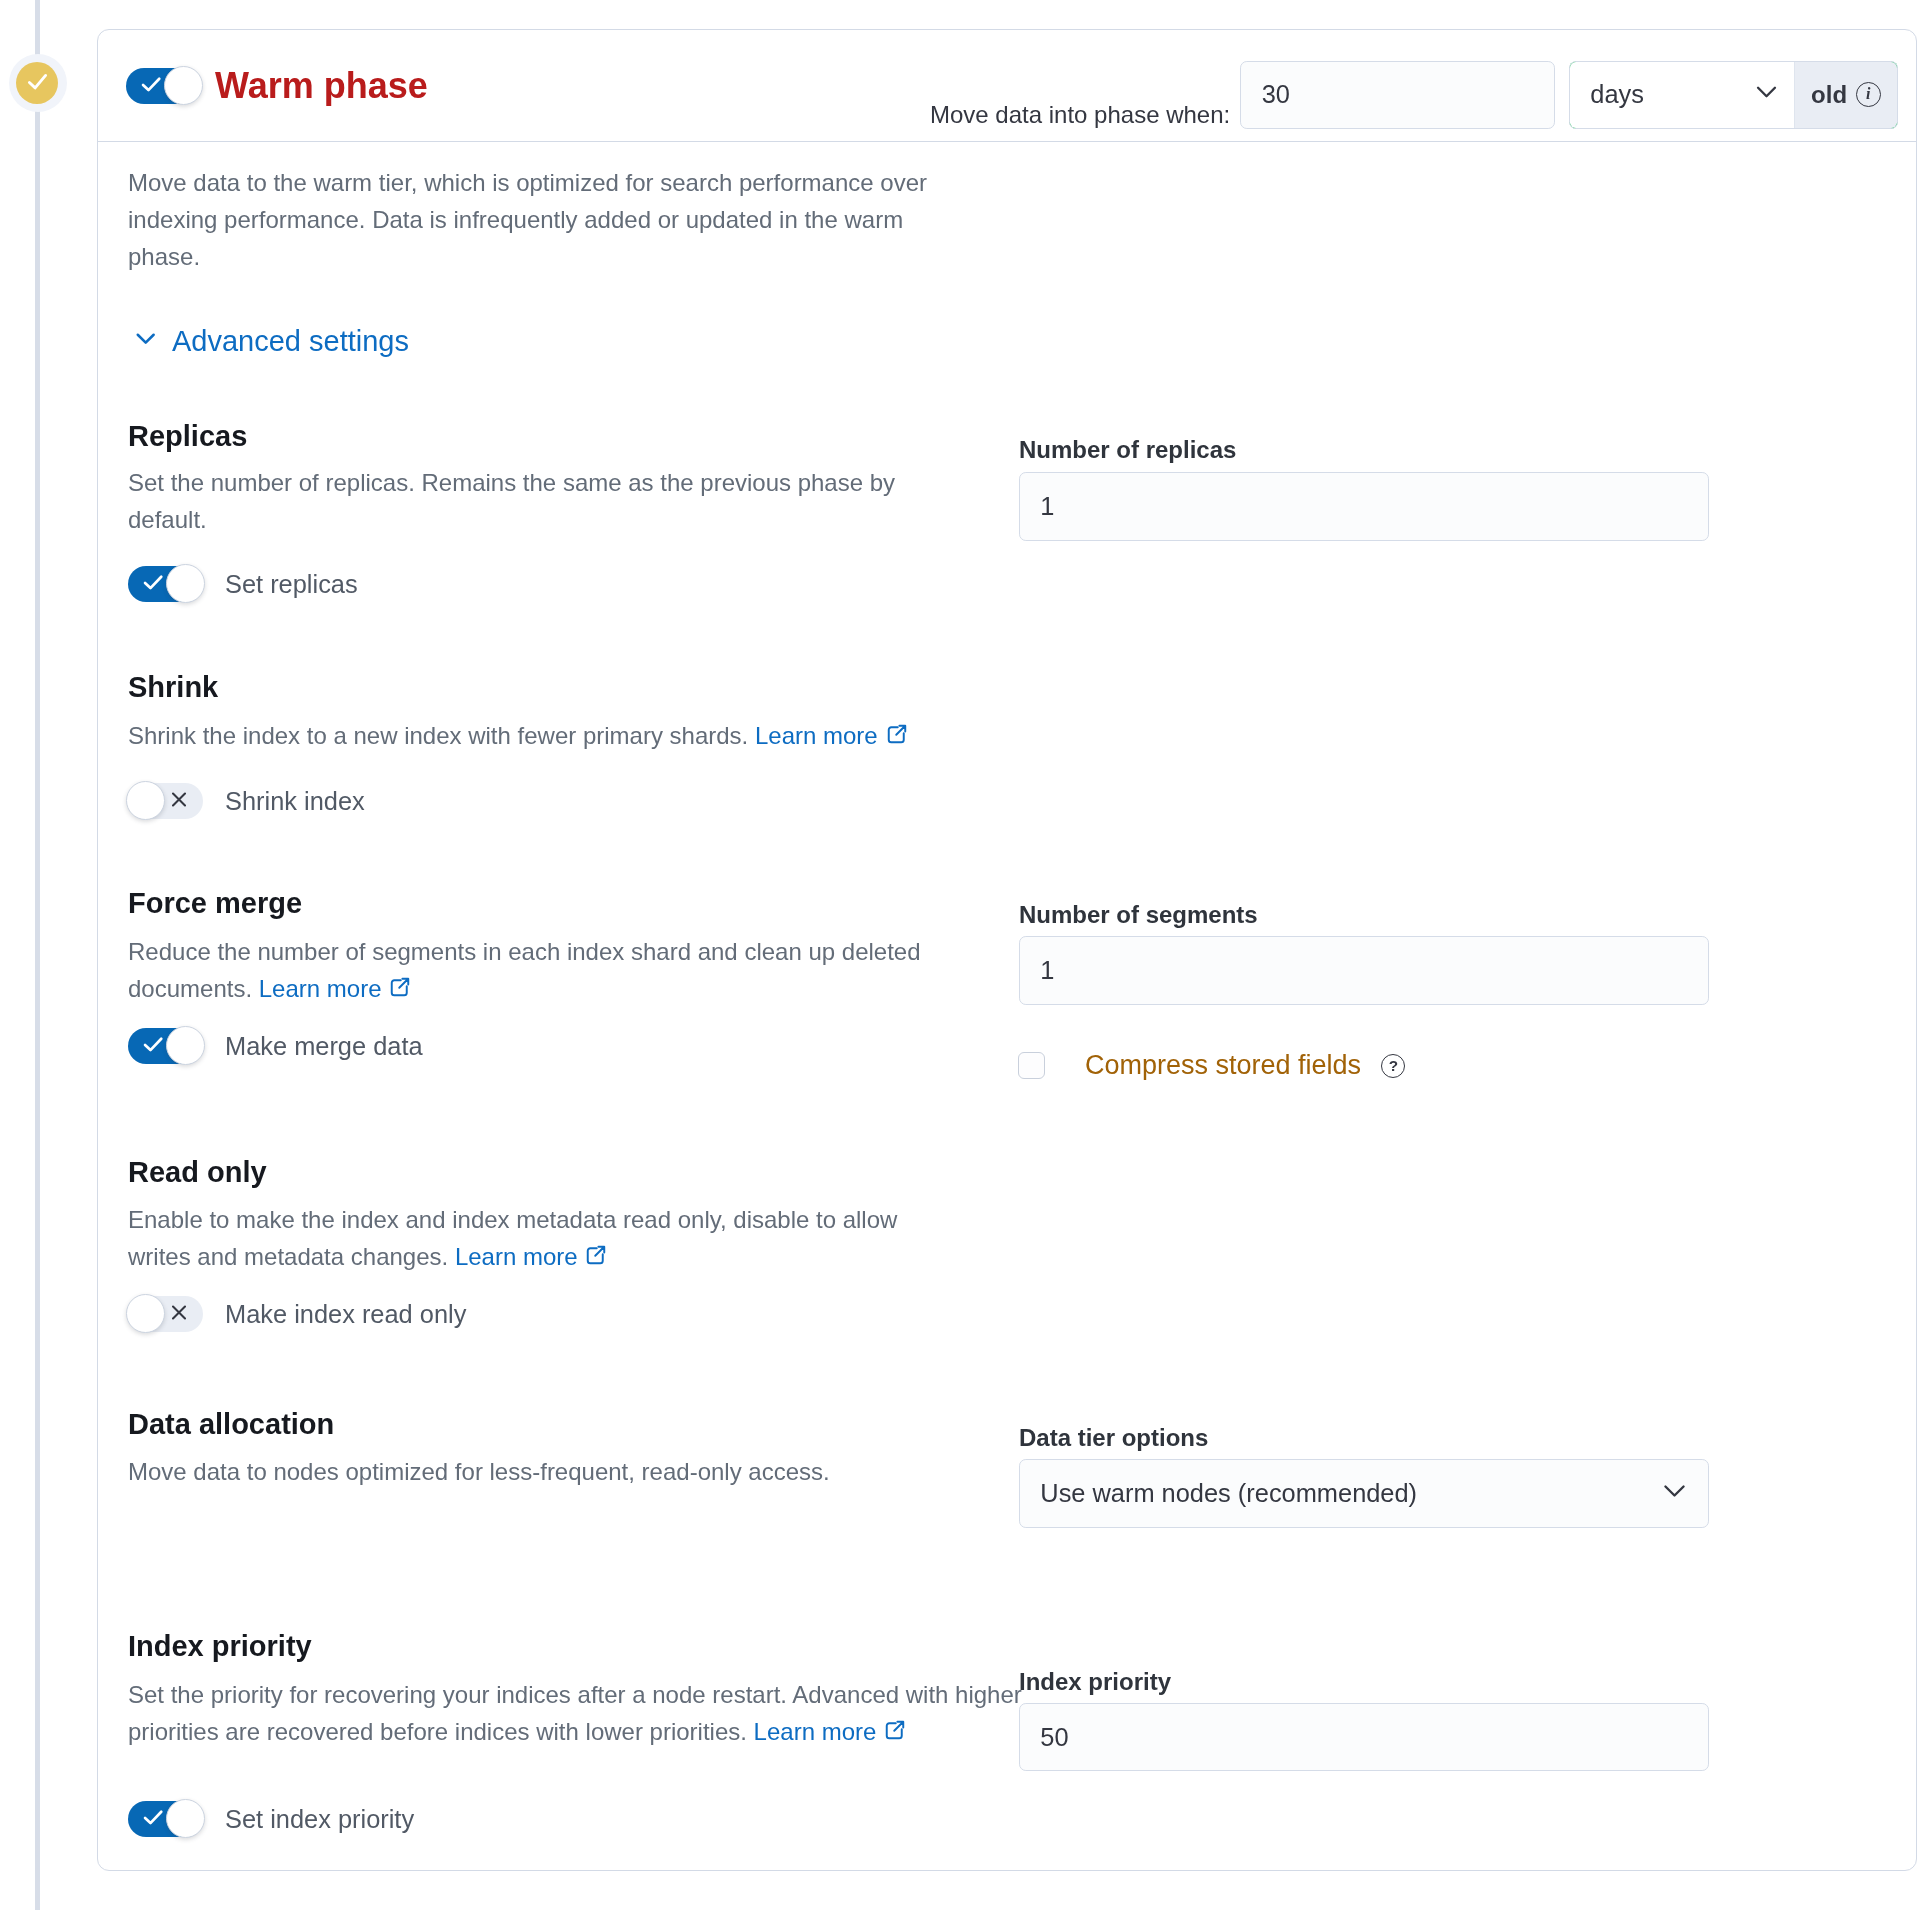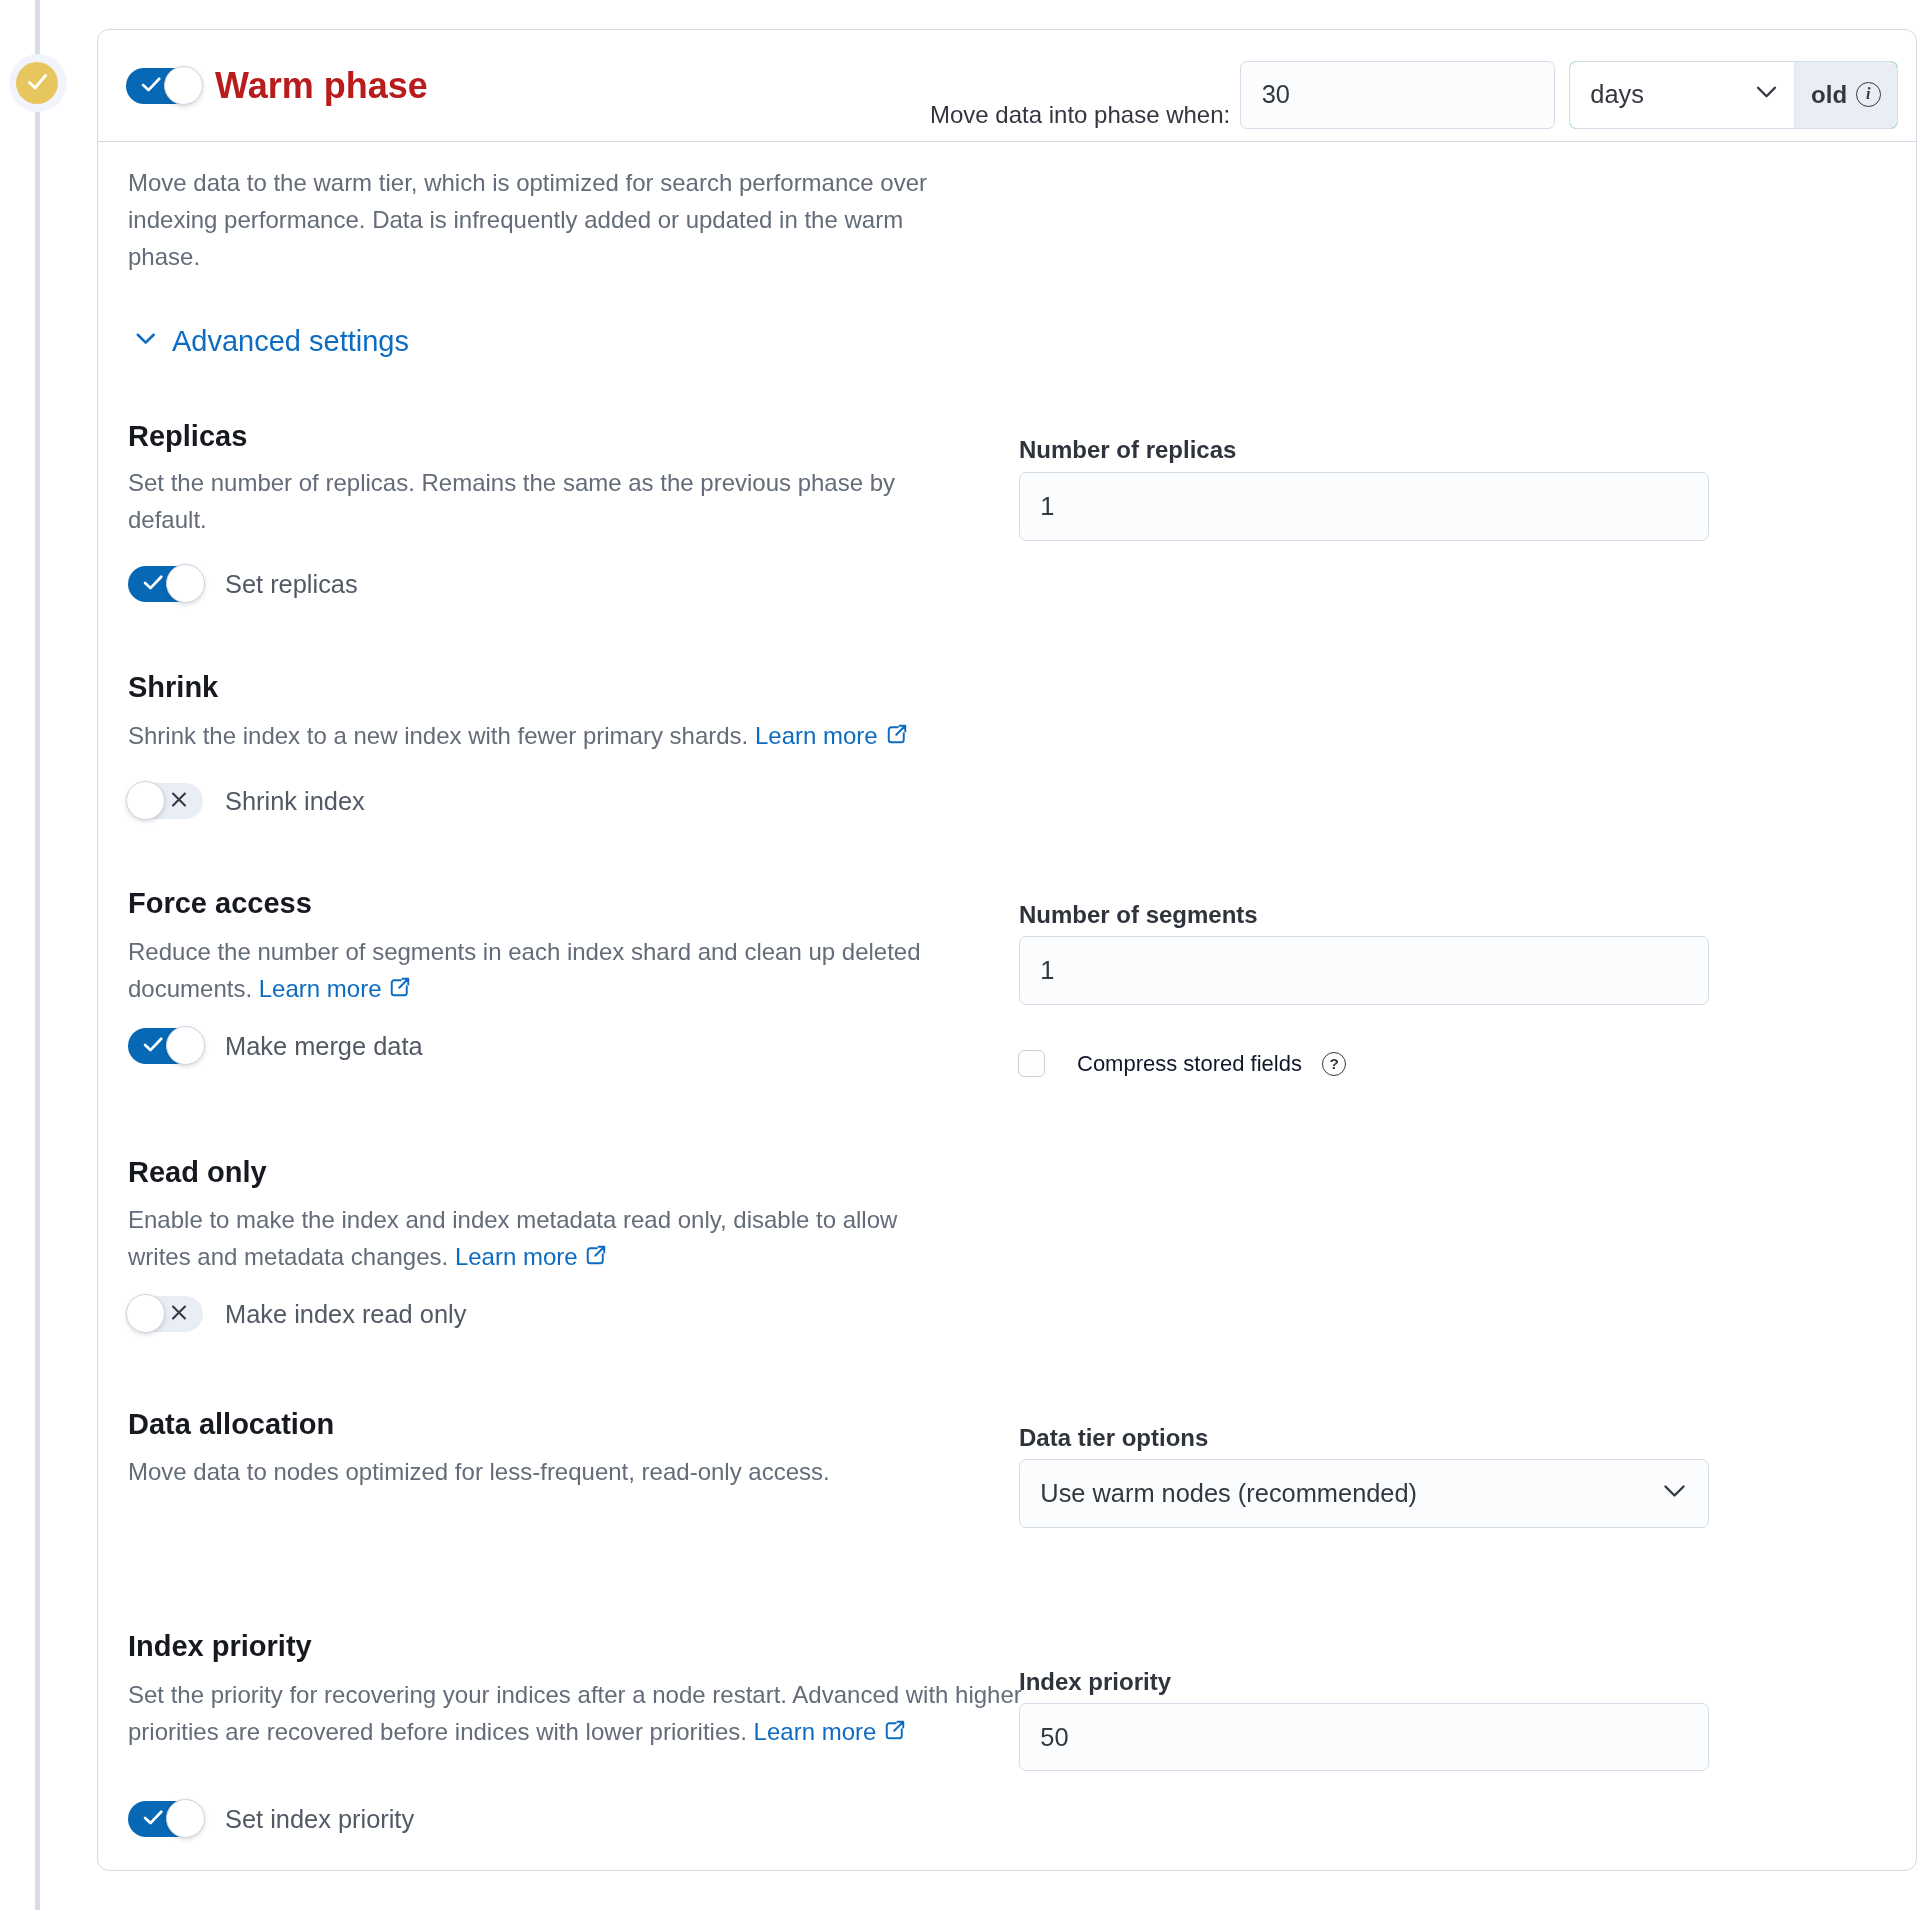--- a/index.html
+++ b/index.html
@@ -57,21 +57,21 @@
   .sw-label { font-size:25.4px; color:#51596 5; color:#515965; cursor:pointer; }
 
   .flabel { position:absolute; left:921px; font-size:24px; font-weight:700; color:#2f343c; line-height:29px; }
   .field-input { position:absolute; left:921px; width:690px; }
 
   .tier-select { position:absolute; left:921px; top:1429px; width:690px; height:69px; background:#fbfcfd; border:1.7px solid #d5dce8; border-radius:6.8px; display:flex; align-items:center; padding-left:20.3px; font-size:25.4px; color:#343741; cursor:pointer;text-align:right; }
   .tier-select .chev { position:absolute; right:18.6px; top:50%; transform:translateY(-50%); }
 
   .cb-row { position:absolute; left:920px; top:1020px; display:flex; align-items:center; }
   .checkbox { width:27px; height:27px; background:#fdfdfe; border:1.7px solid #c9d0dc; border-radius:6px; cursor:pointer; flex:0 0 auto; }
-  .cb-label { font-size:22px; color:#0f172a; margin-left:32px; margin-right:20.3px; cursor:pointer; }
+  .cb-label { font-size:27px; color:#a16207; margin-left:40px; margin-right:20.3px; cursor:pointer; }
 </style>
 </head>
 <body>
 
 <div class="timeline"></div>
 <div class="badge-halo"></div>
 <div class="badge">
   <span>
     <svg width="27" height="27" viewBox="0 0 16 16" fill="none">
         <polyline points="3.2,8.6 6.6,11.8 12.8,4.4" stroke="#ffffff" stroke-width="1.7" stroke-linecap="round" stroke-linejoin="round"></polyline>
@@ -148,21 +148,21 @@
   <div class="switch-row" style="top:753px">
     <button class="switch off">
       <span class="sw-glyph"><svg width="24" height="24" viewBox="0 0 16 16" fill="none">
             <path d="M4 4l8 8M12 4l-8 8" stroke="#343741" stroke-width="1.4" stroke-linecap="round"></path>
           </svg></span>
       <span class="knob"></span>
     </button>
     <span class="sw-label">Shrink index</span>
   </div>
 
-  <div class="h-sec" style="top:855px">Force access</div>
+  <div class="h-sec" style="top:855px">Force merge</div>
   <div class="desc" style="top:903px"><span class="pre">Reduce the number of segments in each index shard and clean up deleted
 documents.</span> <span class="link"><span>Learn more</span><span class="ext-ico"><svg width="24" height="24" viewBox="0 0 16 16" fill="none">
             <path d="M8.5 3.5H4.2A1.7 1.7 0 0 0 2.5 5.2v6.6a1.7 1.7 0 0 0 1.7 1.7h6.6a1.7 1.7 0 0 0 1.7-1.7V7.5" stroke="#0d6cc2" stroke-width="1.3" stroke-linecap="round"></path>
             <path d="M7.5 8.5 13.3 2.7M9.6 2.5h3.9v3.9" stroke="#0d6cc2" stroke-width="1.3" stroke-linecap="round" stroke-linejoin="round"></path>
           </svg></span></span></div>
   <div class="switch-row" style="top:998px">
     <button class="switch on">
       <span class="sw-glyph"><svg width="27" height="27" viewBox="0 0 16 16" fill="none">
             <polyline points="3,8.3 6.2,11.3 12.6,4.6" stroke="#ffffff" stroke-width="1.6" stroke-linecap="round" stroke-linejoin="round"></polyline>
           </svg></span>

